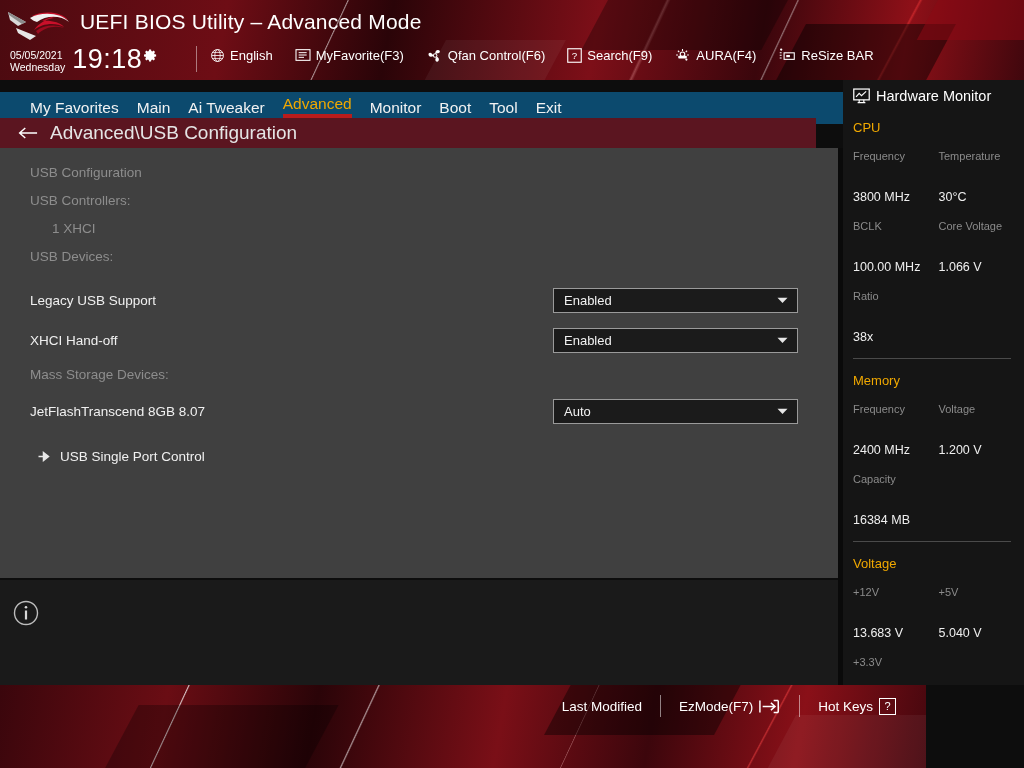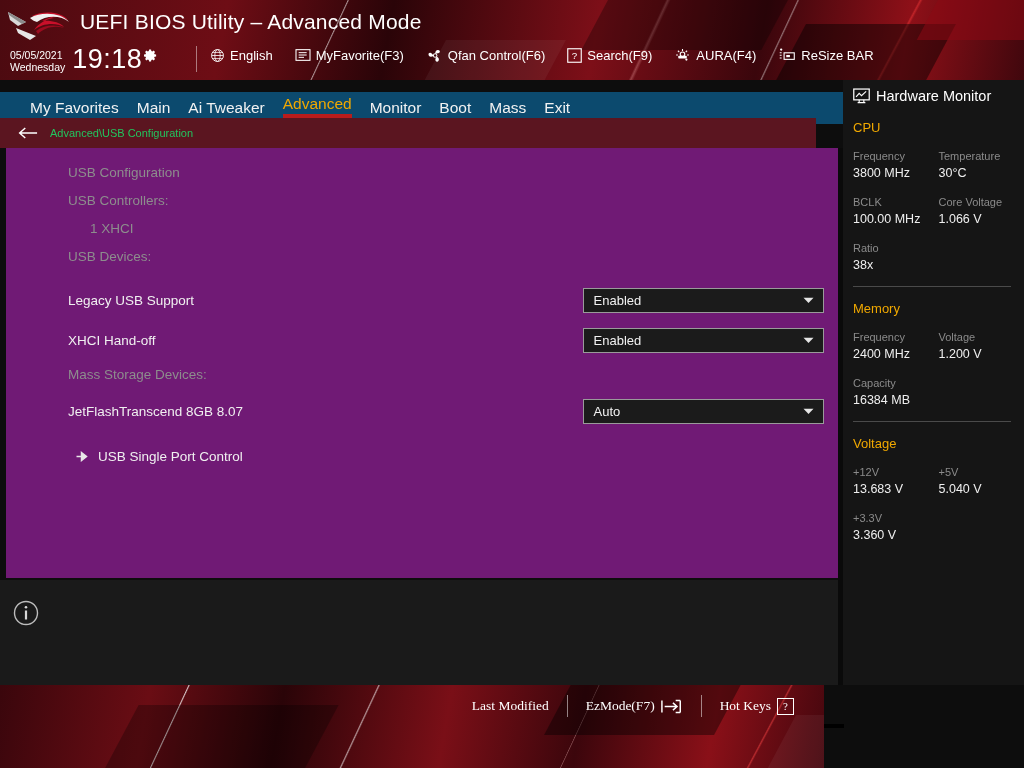--- a/index.html
+++ b/index.html
@@ -53,27 +53,26 @@
     background: #0c4a6e; display: flex; align-items: center; padding-left: 30px; gap: 18px;
   }
   .tab { color: #f2f2f2; font-size: 15.5px; cursor: pointer; white-space: nowrap; padding-bottom: 1px; }
   .tab.active { color: #f0a800; border-bottom: 8px solid #b91c1c; }
 
   
   .breadcrumb {
     position: absolute; left: 0; top: 118px; width: 816px; height: 30px;
     background: #5b1520; display: flex; align-items: center; padding-left: 18px; gap: 12px;
   }
-  .bc-text { color: #22c55e; font-size: 11px; }
+  .bc-text { color: #e5e5e5; font-size: 19px; }
 
   
   .content {
-    position: absolute; left: 6px; top: 148px; width: 838px; height: 430px;
-    background: #701a75;
-    padding-left: 32px;
+    position: absolute; left: 0; top: 148px; width: 838px; height: 430px;
+    background: #404040;
   }
   .content-inner { position: relative; padding: 10px 20px 0 30px; }
   .row { display: flex; align-items: center; height: 28px; margin-bottom: 0; }
   .row-label { font-size: 13.5px; color: #e8e8e8; white-space: nowrap; }
   .row-label.dim { color: #8d8d8d; }
   .row-label.indent { padding-left: 22px; }
   .spacer-sm { height: 3px; }
   .spacer-md { height: 10px; }
 
   .setting-row { display: flex; align-items: center; height: 40px; }
@@ -99,39 +98,38 @@
   .sidebar {
     position: absolute; left: 843px; top: 80px; width: 181px; height: 605px;
     background: #151515; padding: 8px 0 0 10px;
   }
   .sb-title { display: flex; align-items: flex-end; gap: 6px; margin-bottom: 16px; }
   .sb-title-text { font-size: 14.5px; color: #fff; }
   .sb-section { font-size: 13px; color: #f0a800; margin-bottom: 13px; }
   .sb-grid { display: flex; margin-bottom: 12px; }
   .sb-cell { width: 86px; }
   .sb-key { font-size: 11px; color: #8b8b8b; line-height: 16px; }
-  .sb-val { font-size: 12.5px; color: #efefef; line-height: 18px; }
+  .sb-val { font-size: 12.5px; color: #efefef; line-height: 18px; margin-top: 24px; }
   .sb-rule { width: 158px; height: 1px; background: #4a4a4a; margin: 6px 0 14px 0; }
 
   .sb-vline {
     position: absolute; left: 838px; top: 148px; width: 5px; height: 537px; background: #0a0a0a;
   }
 
   
   .bottombar {
-    position: absolute; left: 0; top: 685px; width: 824px; height: 83px;
+    position: absolute; left: 0; top: 685px; width: 926px; height: 83px;
     background:
       linear-gradient(115deg, rgba(255,255,255,0) 49.6%, rgba(255,255,255,.75) 49.9%, rgba(255,255,255,0) 50.3%) 20px 0/300px 100% no-repeat,
       linear-gradient(115deg, rgba(255,255,255,0) 49.6%, rgba(255,255,255,.55) 49.9%, rgba(255,255,255,0) 50.3%) 180px 0/360px 100% no-repeat,
       linear-gradient(115deg, rgba(255,255,255,0) 49.7%, rgba(255,200,200,.35) 49.9%, rgba(255,255,255,0) 50.2%) 430px 0/300px 100% no-repeat,
       linear-gradient(118deg, rgba(255,40,40,0) 49.6%, rgba(255,70,70,.50) 49.9%, rgba(255,40,40,0) 50.3%) 560px 0/420px 100% no-repeat,
       linear-gradient(100deg, #3a060c 0%, #6a0d14 18%, #2a0408 34%, #7a0f17 54%, #3c060c 70%, #8a1018 86%, #45070e 100%),
       #550a11;
     overflow: hidden;
-    font-family: Liberation Serif, serif;
   }
   .bb-shape { position: absolute; background: rgba(0,0,0,.28); }
   .bb-shape.b1 { left: 120px; top: 20px; width: 200px; height: 70px; transform: skewX(-28deg); }
   .bb-shape.b2 { left: 560px; top: -10px; width: 170px; height: 60px; transform: skewX(-28deg); background: rgba(0,0,0,.40); }
   .bb-shape.b3 { left: 780px; top: 30px; width: 200px; height: 60px; transform: skewX(-28deg); background: rgba(255,255,255,.05); }
 
   .bb-actions { position: absolute; right: 12px; top: 10px; display: flex; align-items: center; gap: 0; }
   .bb-item { color: #fff; font-size: 13.5px; display: flex; align-items: center; gap: 6px; padding: 0 18px; cursor: pointer; white-space: nowrap; }
   .bb-div { width: 1px; height: 22px; background: rgba(255,255,255,.5); }
   .key-box {
@@ -228,21 +226,21 @@
     </div>
   </div>
 
   <div class="tabbar">
     <div class="tab">My Favorites</div>
     <div class="tab">Main</div>
     <div class="tab">Ai Tweaker</div>
     <div class="tab active">Advanced</div>
     <div class="tab">Monitor</div>
     <div class="tab">Boot</div>
-    <div class="tab">Mass</div>
+    <div class="tab">Tool</div>
     <div class="tab">Exit</div>
   </div>
 
   <div class="breadcrumb">
     <svg width="20" height="14" viewBox="0 0 22 14">
       <path d="M8 1.5 L1.8 7 L8 12.5 M1.8 7 H21" stroke="#fff" stroke-width="1.6" fill="none"></path>
     </svg>
     <span class="bc-text">Advanced\USB Configuration</span>
   </div>
 

